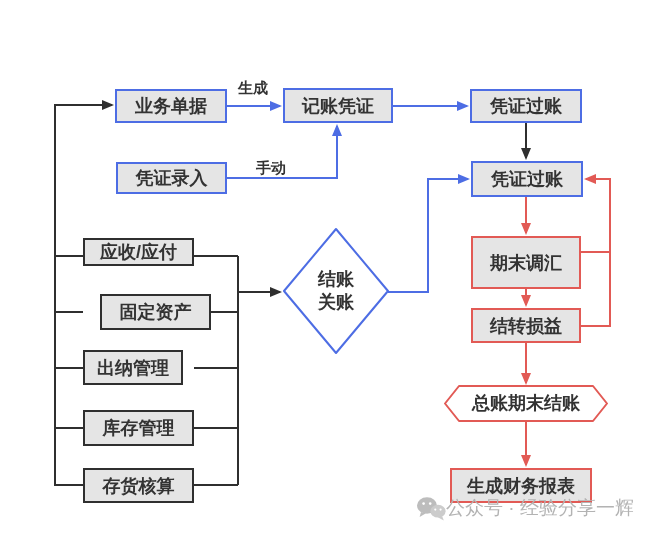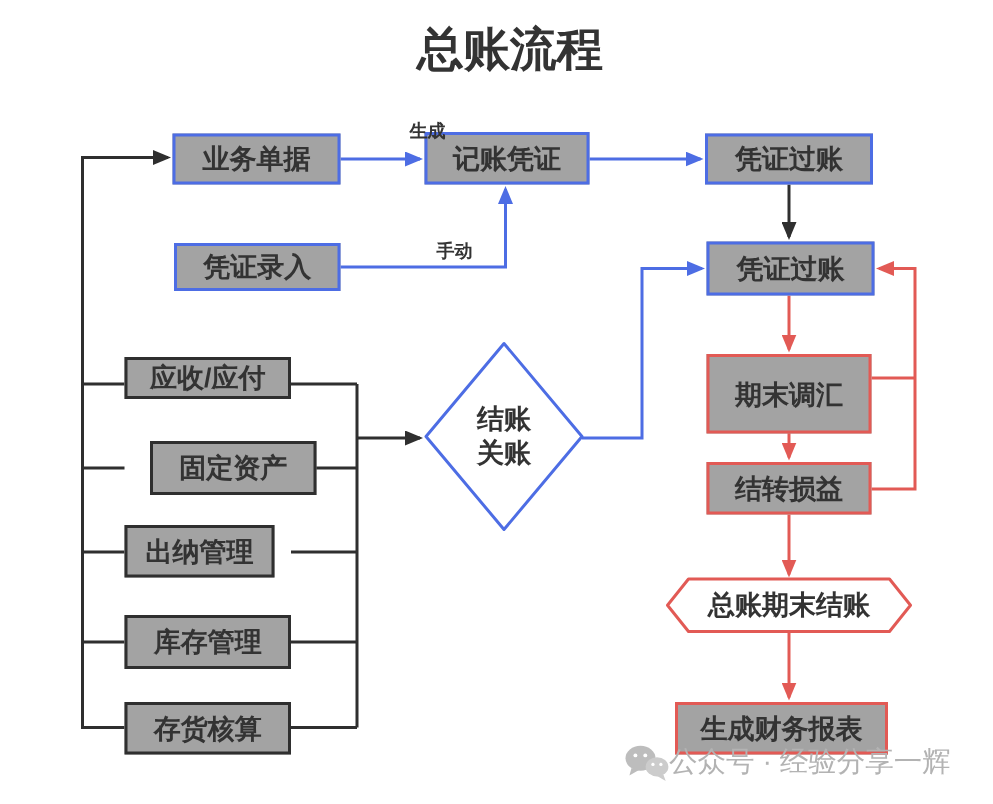--- a/index.html
+++ b/index.html
@@ -5,36 +5,35 @@
   :root{
     --blue:#4d6de4; --red:#e25a55; --ink:#2f2f2f; --text:#333333; --wm:#b3b3b3;
   }
   html,body{margin:0;padding:0;background:#ffffff;}
   body{font-family:"Liberation Sans", sans-serif;}
   .canvas{position:relative;width:662px;height:536px;background:#fff;overflow:hidden;}
   .title{position:absolute;left:340px;top:12px;transform:translateX(-50%);
          font-size:31px;font-weight:bold;color:var(--text);white-space:nowrap;}
   svg.wires{position:absolute;left:0;top:0;z-index:1;}
   .node{position:absolute;box-sizing:border-box;display:flex;align-items:center;justify-content:center;
-        background:#a3a3a3;font-size:18px;font-weight:bold;color:var(--text);z-index:2;white-space:nowrap;}
+        background:#e5e5e5;font-size:18px;font-weight:bold;color:var(--text);z-index:2;white-space:nowrap;}
   .node.blue{border:2px solid var(--blue);}
   .node.black{border:2px solid var(--ink);}
   .node.red{border:2px solid var(--red);}
   .shape-label{position:absolute;z-index:3;display:flex;flex-direction:column;align-items:center;justify-content:center;
         font-size:18px;font-weight:bold;color:var(--text);text-align:center;line-height:1.3;}
-  .edge-label{position:absolute;z-index:3;font-size:12px;font-weight:bold;color:var(--text);white-space:nowrap;margin-left:35px;}
+  .edge-label{position:absolute;z-index:3;font-size:15px;font-weight:bold;color:var(--text);white-space:nowrap;}
   .watermark{position:absolute;left:416px;top:495px;z-index:4;display:flex;align-items:center;gap:0;
         color:var(--wm);font-size:19px;white-space:nowrap;}
 </style>
 </head>
 <body>
 
 <div class="canvas">
 
-  <div class="title">总账流程</div>
 
   <svg class="wires" width="662" height="536" viewBox="0 0 662 536">
     <defs>
       <marker id="ah-black" viewBox="0 0 12 10" refX="10" refY="5" markerWidth="12" markerHeight="10" markerUnits="userSpaceOnUse" orient="auto">
           <path d="M0,0 L12,5 L0,10 Z" fill="var(--ink)"></path>
         </marker>
       <marker id="ah-blue" viewBox="0 0 12 10" refX="10" refY="5" markerWidth="12" markerHeight="10" markerUnits="userSpaceOnUse" orient="auto">
           <path d="M0,0 L12,5 L0,10 Z" fill="var(--blue)"></path>
         </marker>
       <marker id="ah-red" viewBox="0 0 12 10" refX="10" refY="5" markerWidth="12" markerHeight="10" markerUnits="userSpaceOnUse" orient="auto">

